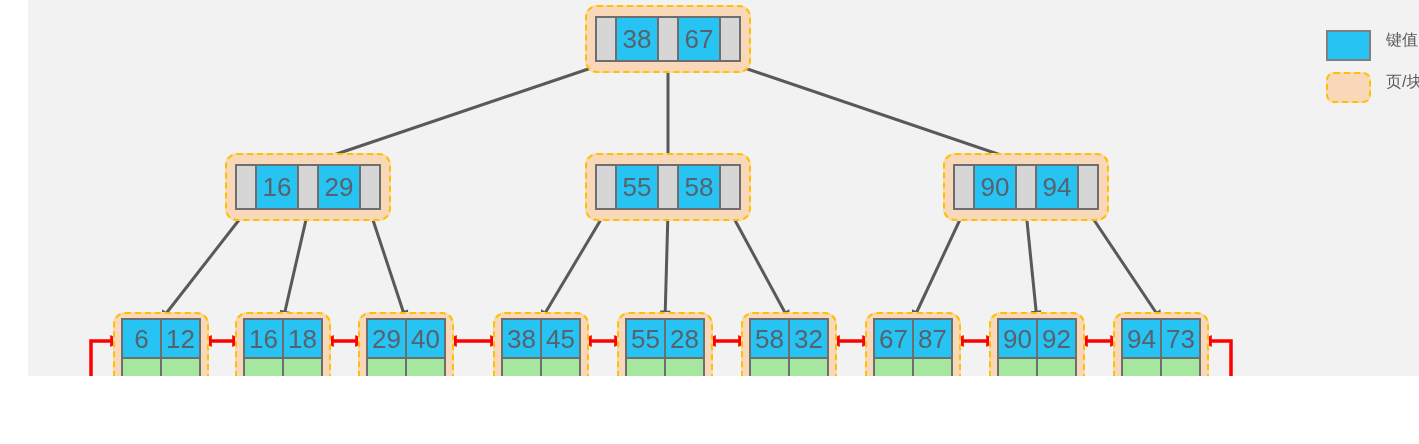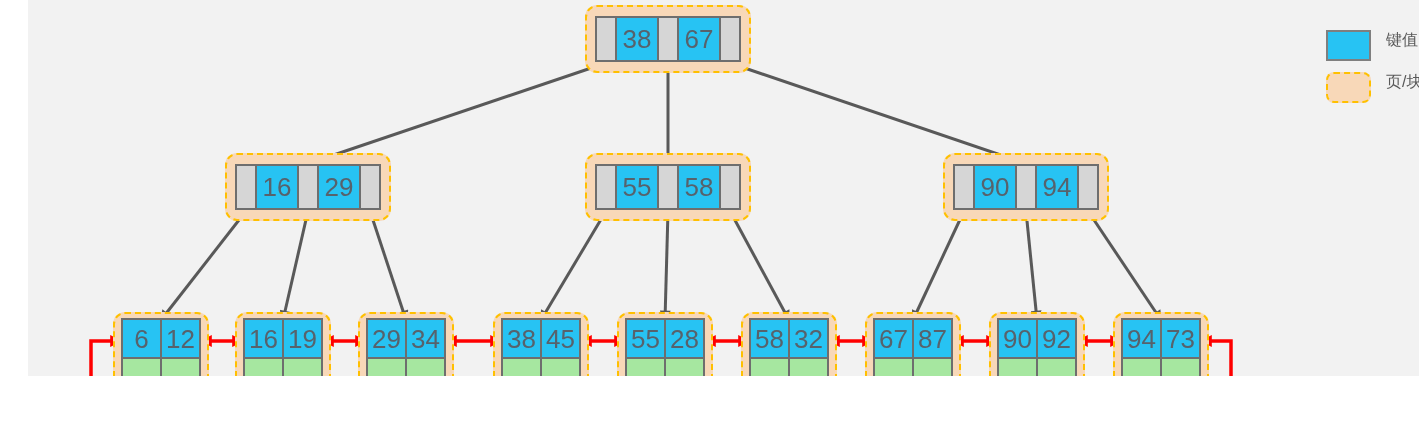--- a/index.html
+++ b/index.html
@@ -140,29 +140,29 @@
     <div class="lgrid">
       <div class="cell key">6</div>
       <div class="cell key">12</div>
       <div class="cell data"></div>
       <div class="cell data"></div>
     </div>
   </div>
   <div class="page leaf" style="left:207px;">
     <div class="lgrid">
       <div class="cell key">16</div>
-      <div class="cell key">19</div>
+      <div class="cell key">18</div>
       <div class="cell data"></div>
       <div class="cell data"></div>
     </div>
   </div>
   <div class="page leaf" style="left:330px;">
     <div class="lgrid">
       <div class="cell key">29</div>
-      <div class="cell key">34</div>
+      <div class="cell key">40</div>
       <div class="cell data"></div>
       <div class="cell data"></div>
     </div>
   </div>
   <div class="page leaf" style="left:465px;">
     <div class="lgrid">
       <div class="cell key">38</div>
       <div class="cell key">45</div>
       <div class="cell data"></div>
       <div class="cell data"></div>

